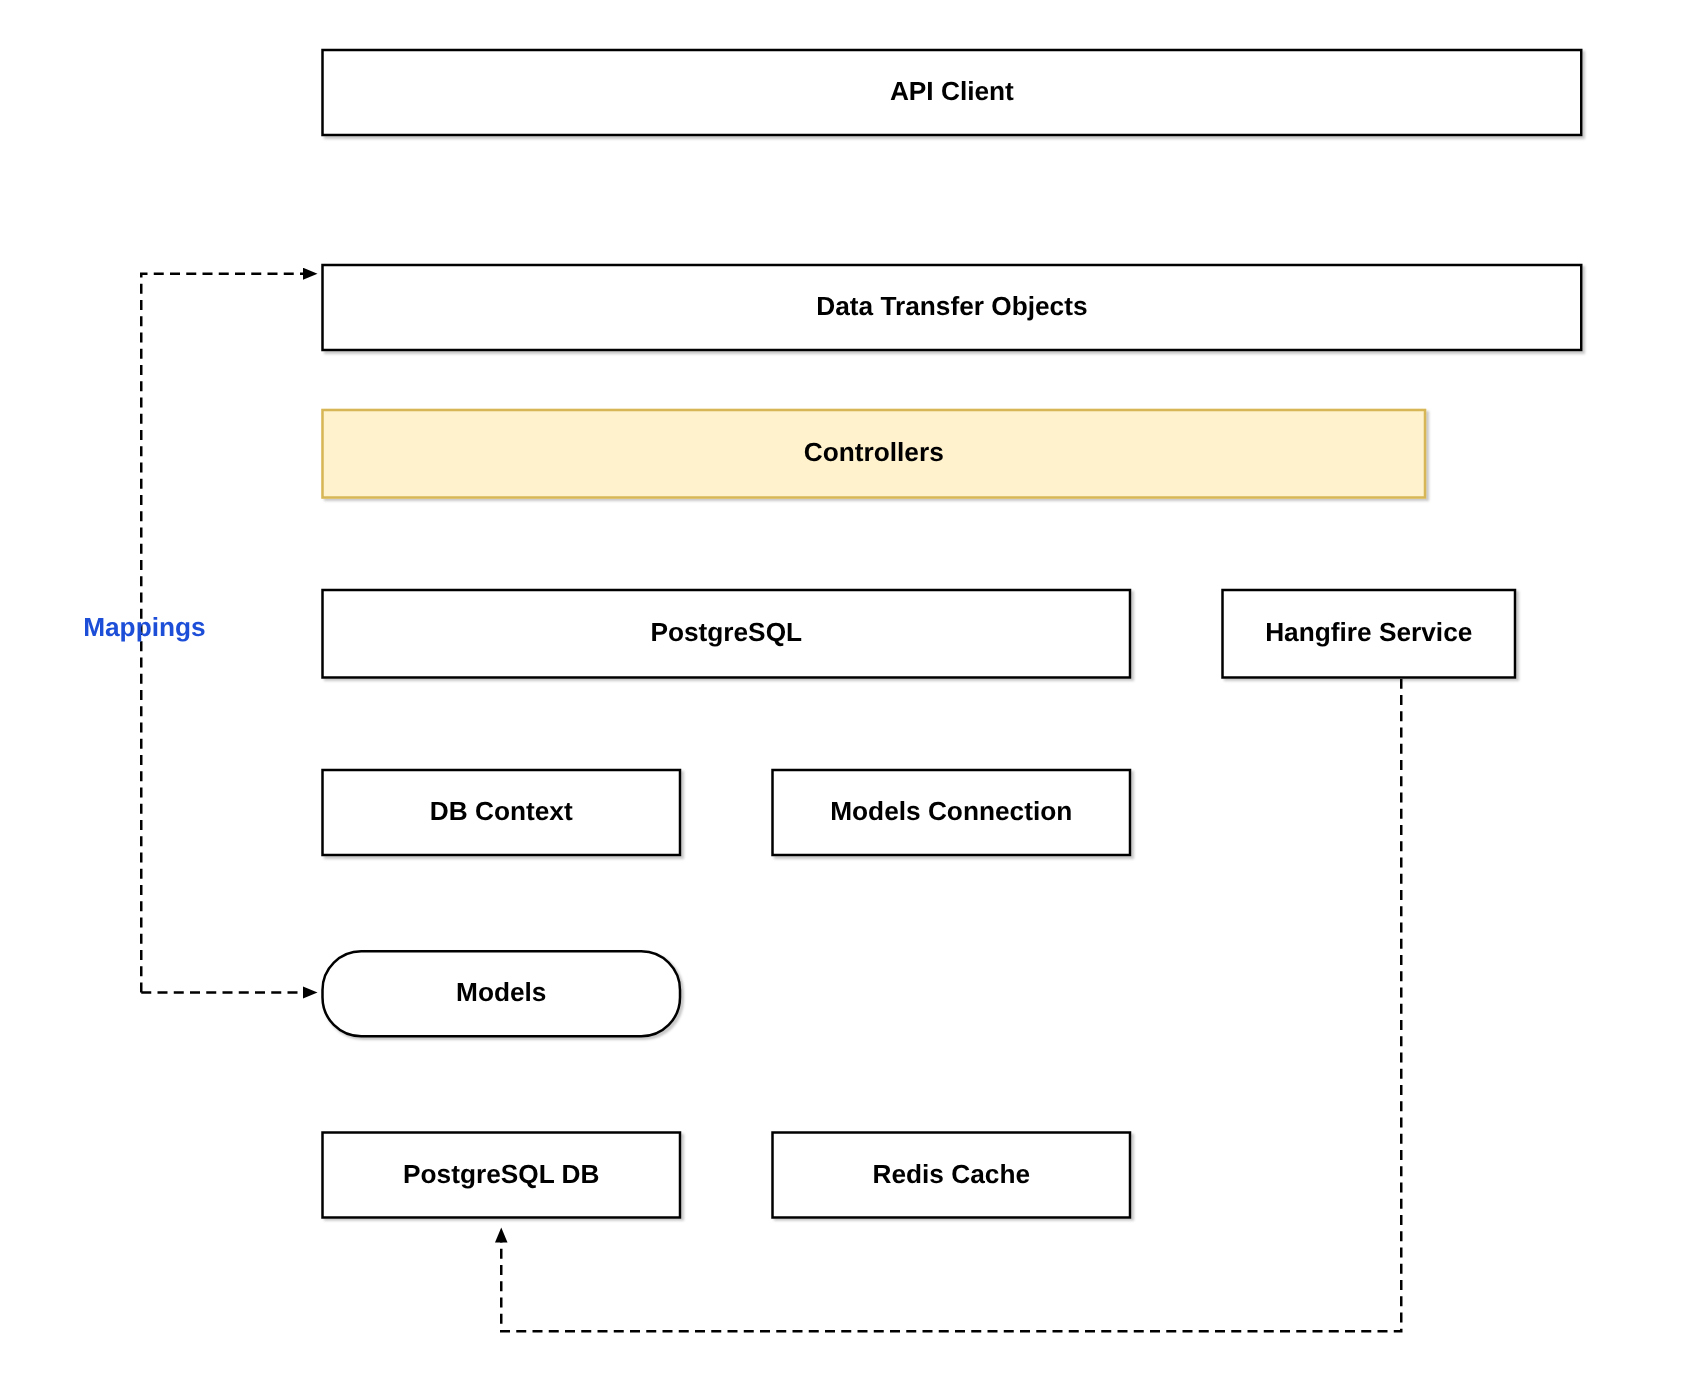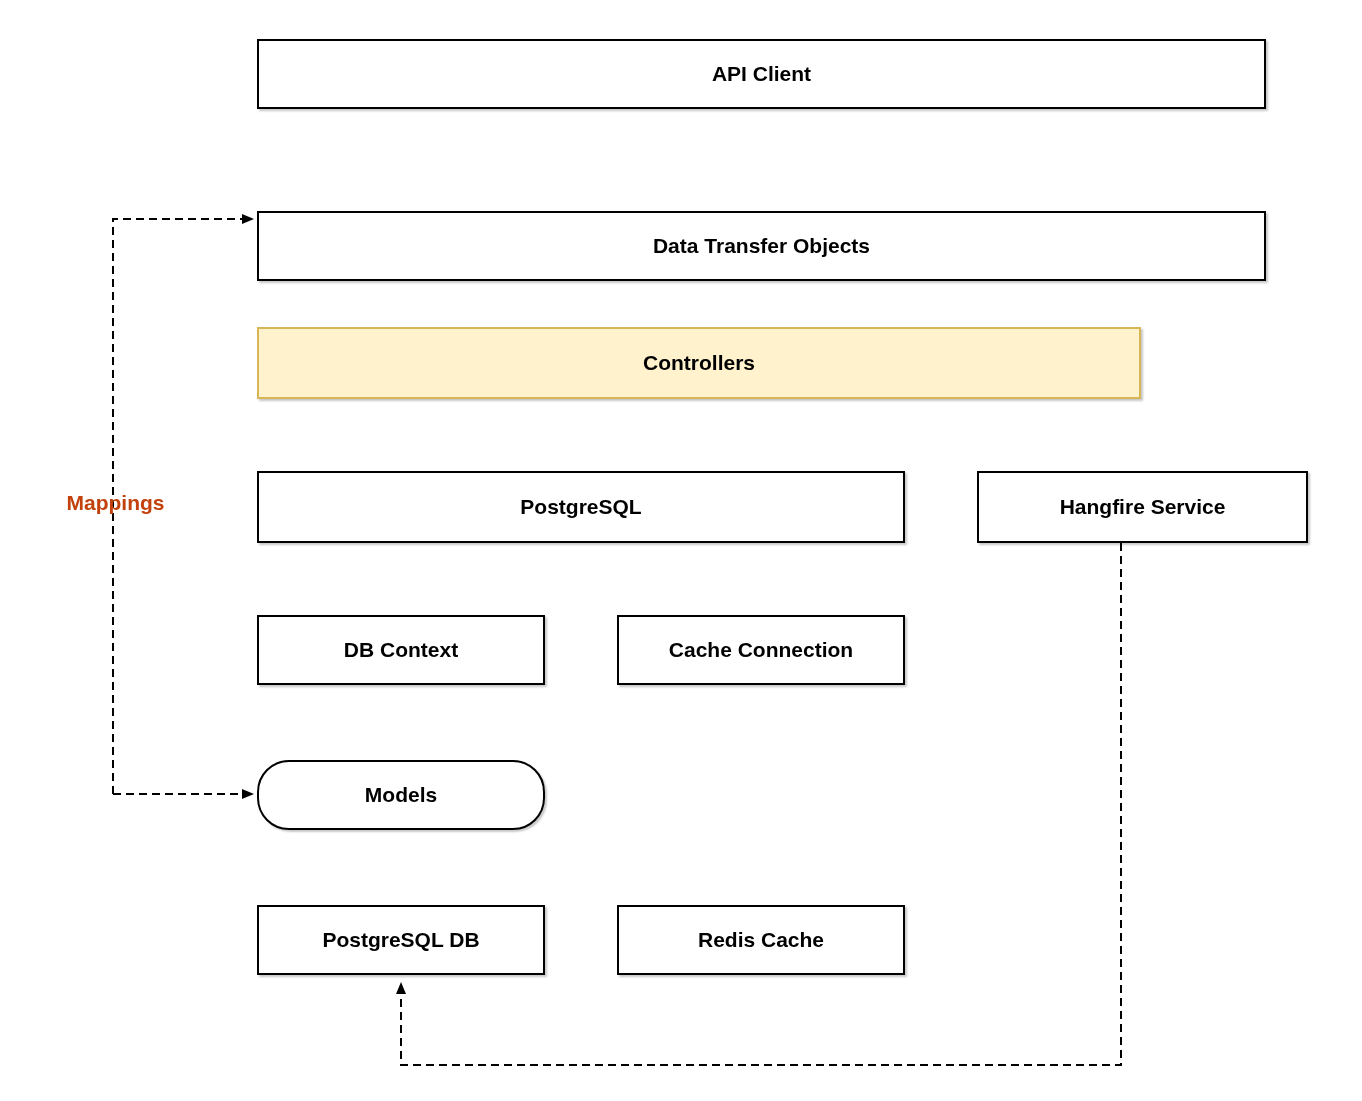--- a/index.html
+++ b/index.html
@@ -45,38 +45,38 @@
   }
   .node.highlight {
     background: var(--highlight-fill, #fff2cc);
     border-color: var(--highlight-border, #d6b656);
   }
   
   .n-api        { left: 257px; top:  39px; width: 1009px; height: 70px; }
   .n-dto        { left: 257px; top: 183px; width: 1009px; height: 70px; margin-top: 28px; }
   .n-ctrl       { left: 257px; top: 327px; width: 884px; height: 72px; }
   .n-repo       { left: 257px; top: 471px; width:  648px; height: 72px; }
-  .n-hangfire   { left: 977px; top: 471px; width:  331px; height: 72px; }
+  .n-hangfire   { left: 977px; top: 471px; width:  236px; height: 72px; }
   .n-dbcontext  { left: 257px; top: 615px; width:  288px; height: 70px; }
   .n-redisconn  { left: 617px; top: 615px; width:  288px; height: 70px; }
   .n-models     { left: 257px; top: 760px; width:  288px; height: 70px; border-radius: 32px; }
   .n-postgres   { left: 257px; top: 905px; width:  288px; height: 70px; }
   .n-rediscache { left: 617px; top: 905px; width:  288px; height: 70px; }
   .edge-label {
     position: absolute;
     left: 43px;
     top: 489px;
     width: 145px;
     height: 28px;
     display: flex;
     align-items: center;
     justify-content: center;
     font-weight: bold;
     font-size: 21px;
-    color: #c2410c;
+    color: #1d4ed8;
   }
 </style>
 </head>
 <body>
 
 <div class="canvas">
 
   <svg class="edges-layer" width="1362" height="1101" viewBox="0 0 1362 1101" xmlns="http://www.w3.org/2000/svg">
     <defs>
       <marker id="arrow" markerUnits="userSpaceOnUse" markerWidth="14" markerHeight="12" refX="11" refY="5" orient="auto">
@@ -106,21 +106,21 @@
 
   <div class="node n-hangfire">
     <span>Hangfire Service</span>
   </div>
 
   <div class="node n-dbcontext">
     <span>DB Context</span>
   </div>
 
   <div class="node n-redisconn">
-    <span>Cache Connection</span>
+    <span>Models Connection</span>
   </div>
 
   <div class="node n-models">
     <span>Models</span>
   </div>
 
   <div class="node n-postgres">
     <span>PostgreSQL DB</span>
   </div>
 

